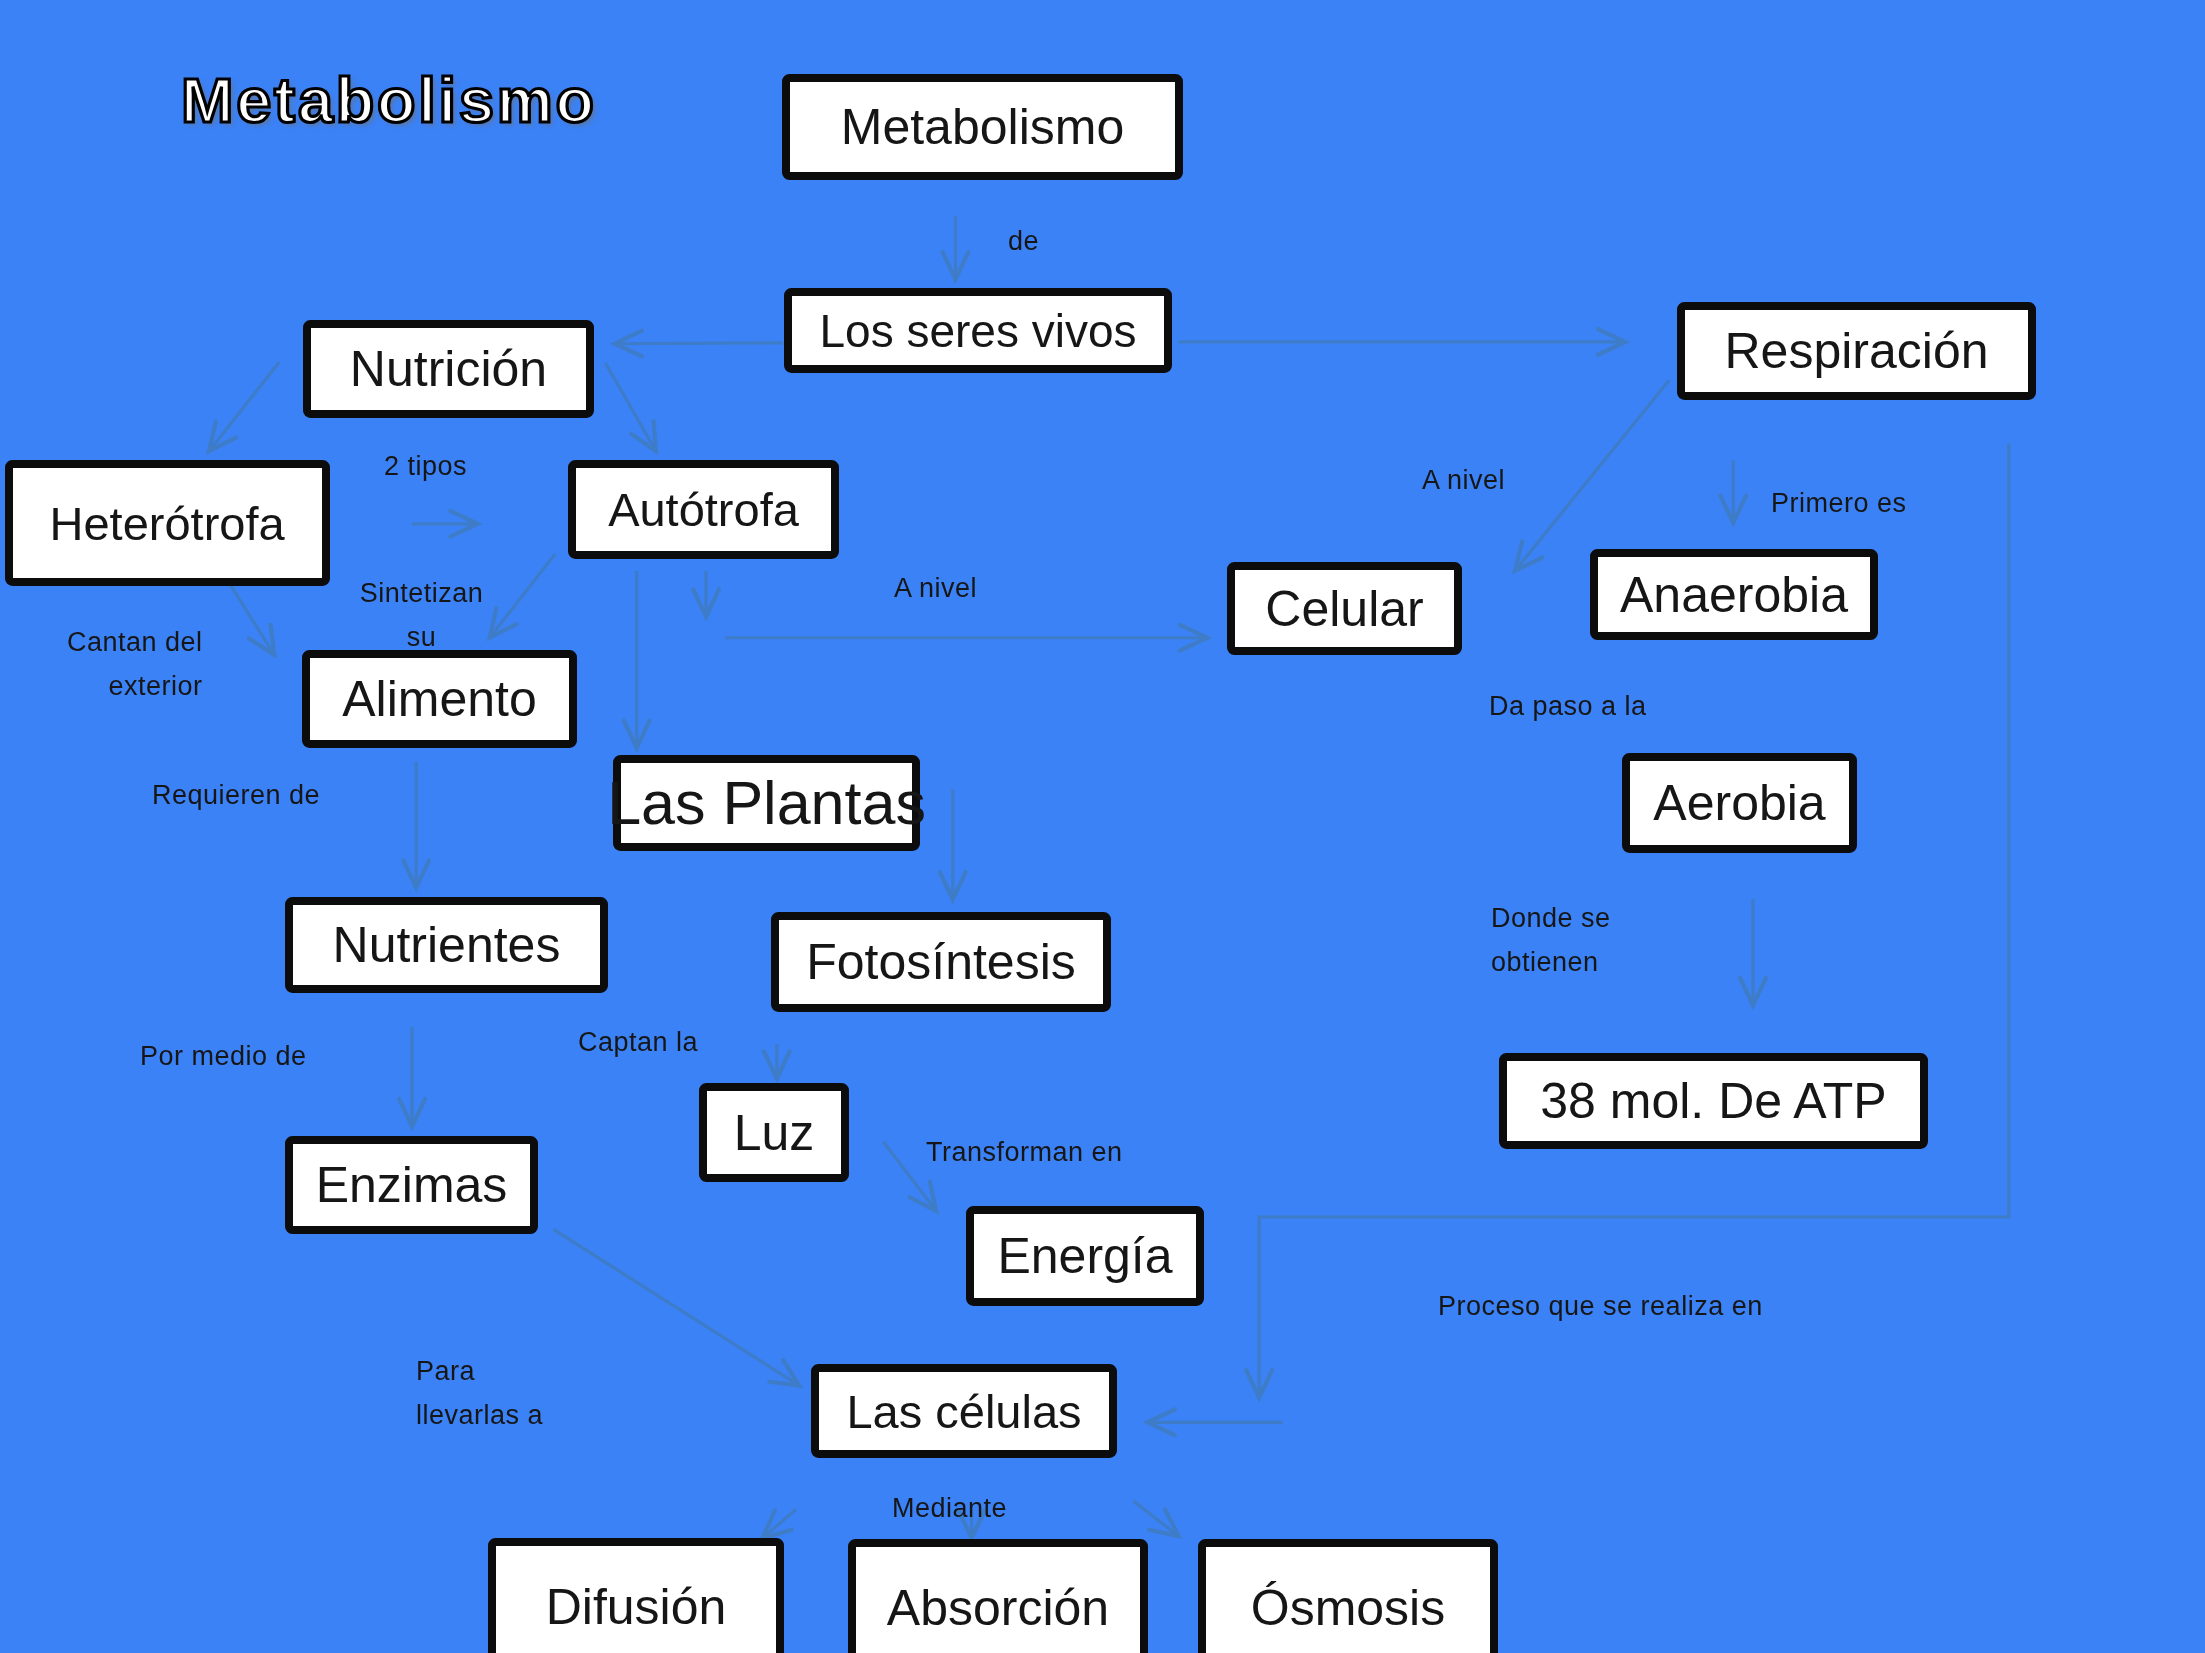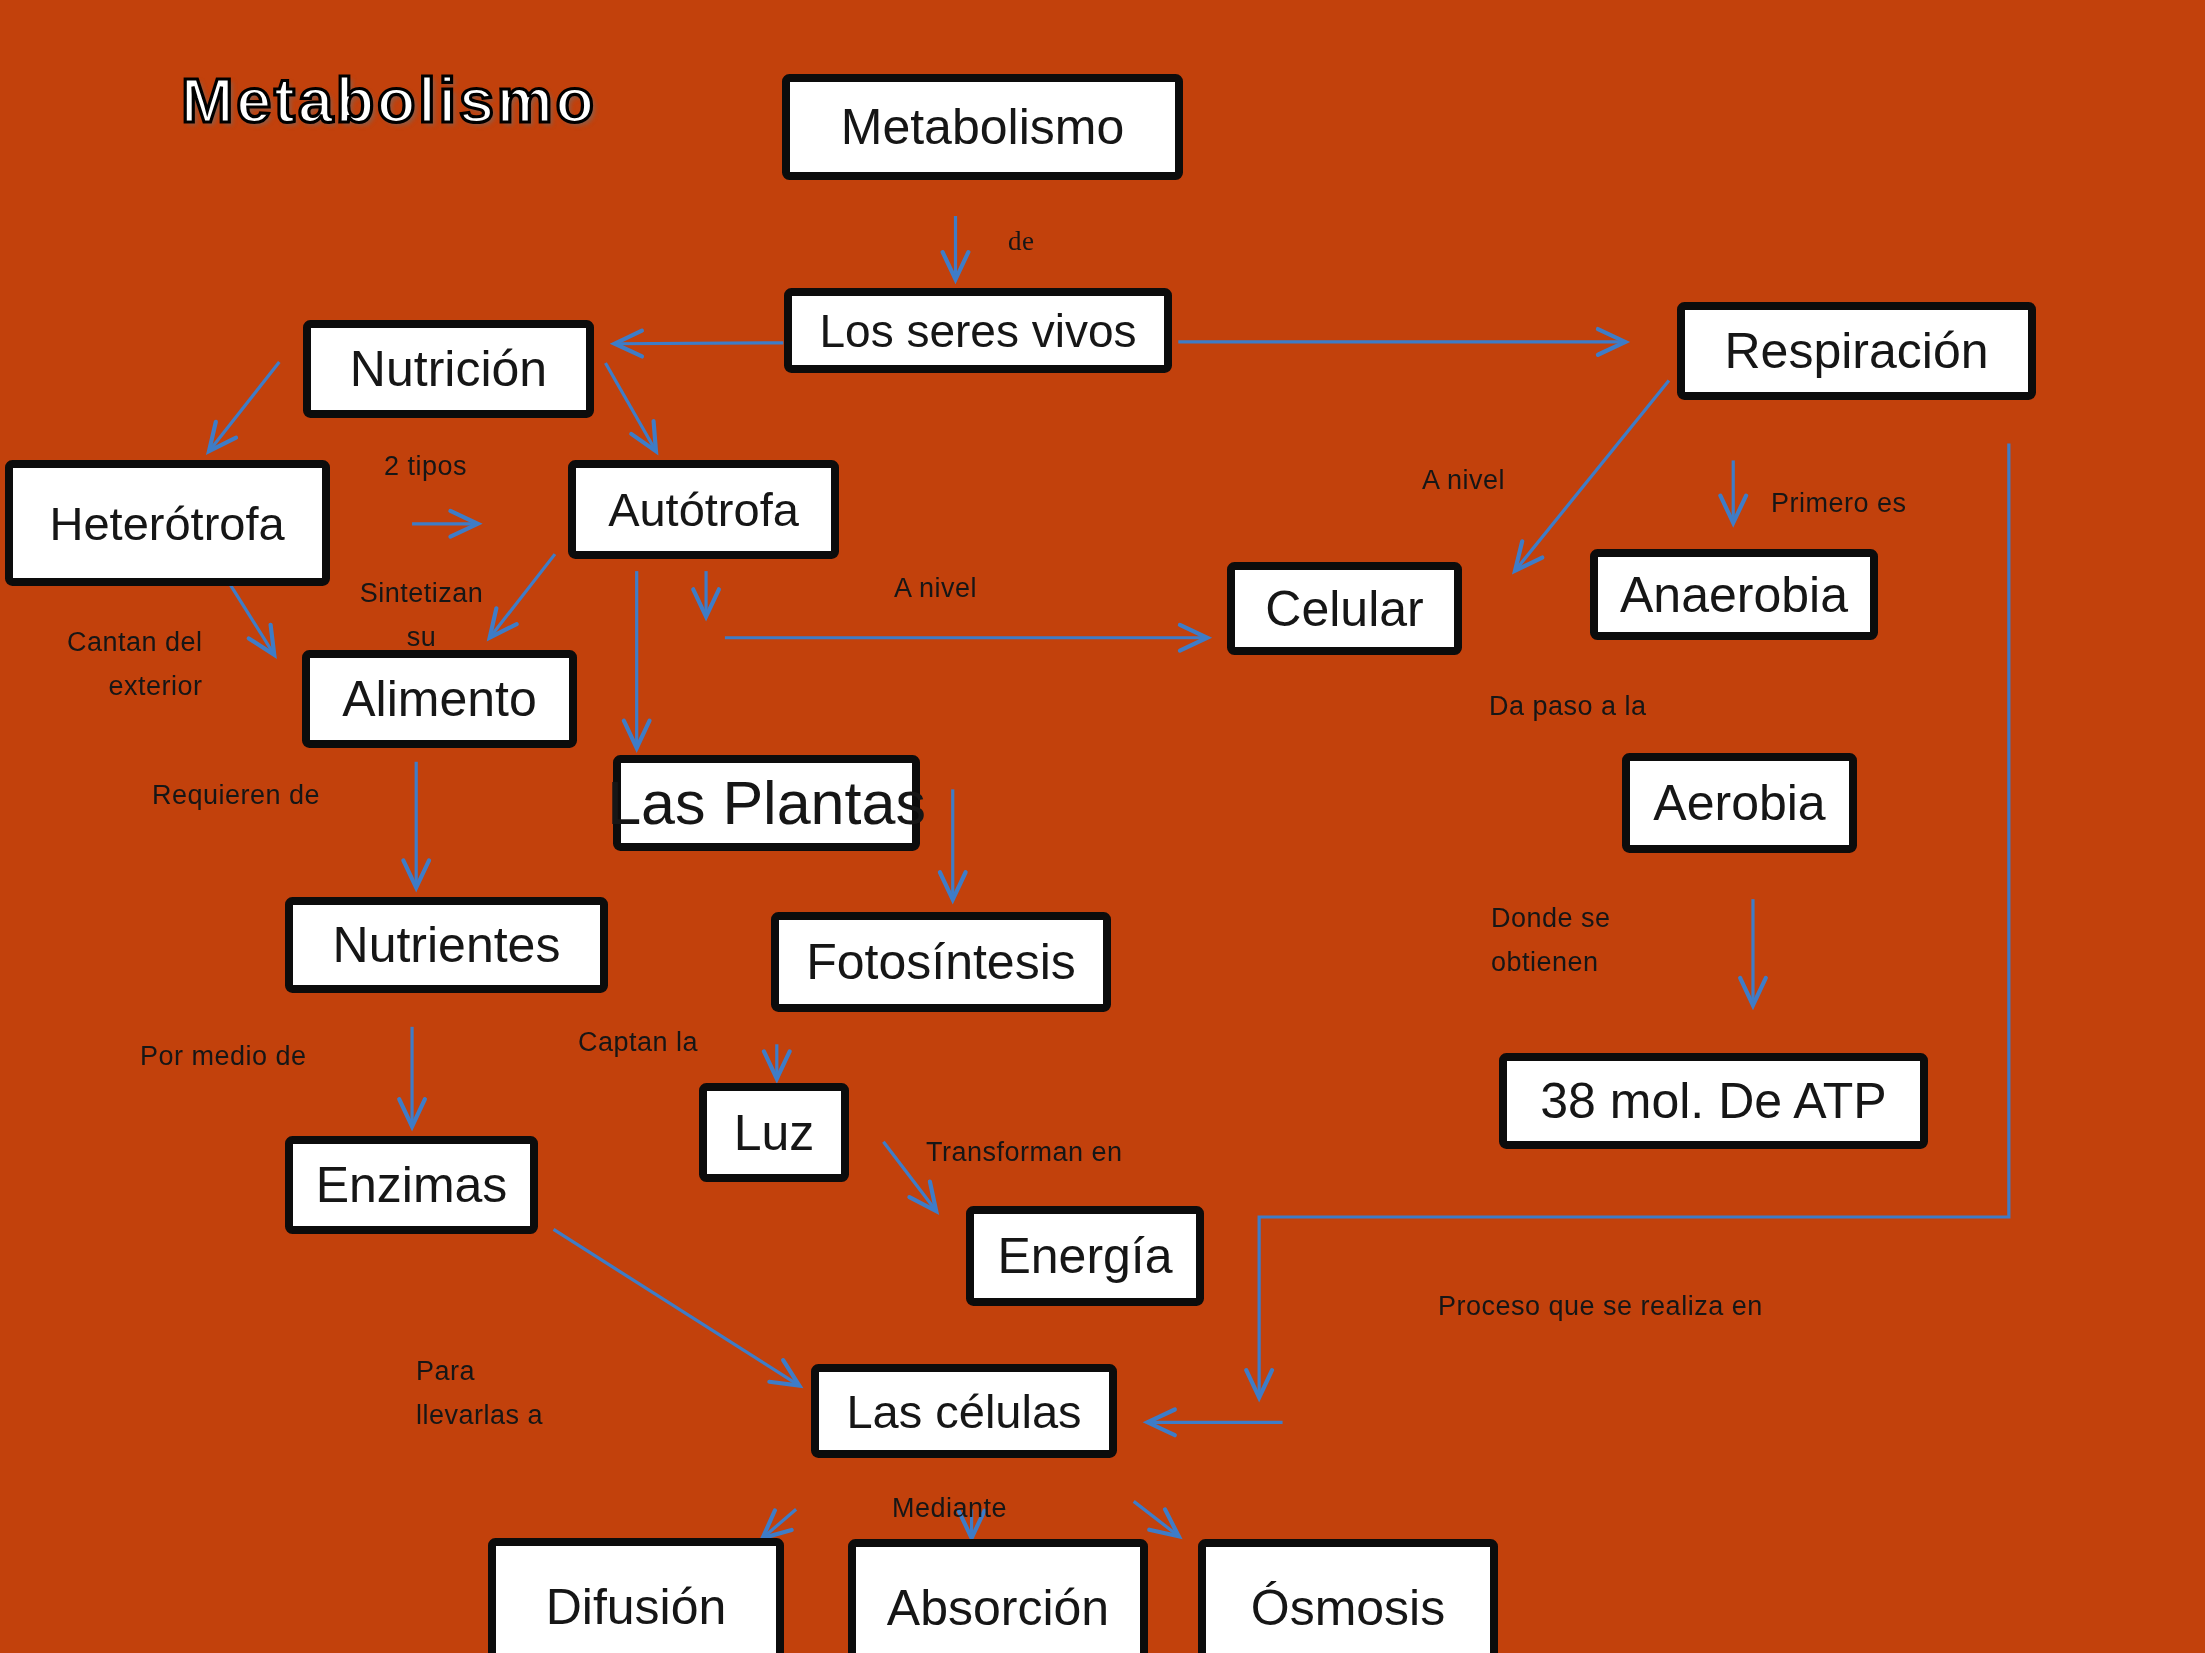--- a/index.html
+++ b/index.html
@@ -1,19 +1,19 @@
 <!DOCTYPE html>
 <html style="font-size:7.4px"><head>
 <meta charset="utf-8">
 <style>
   html,body{margin:0;padding:0;}
   .canvas{
     position:relative;
     width:2205px;height:1654px;
-    background:#c2410c;
+    background:#3b82f6;
     overflow:hidden;
     font-family:"Liberation Sans", sans-serif;
     color:#161616;
   }
   .arrows{position:absolute;left:0;top:0;z-index:1;}
   .node{
     position:absolute;
     z-index:2;
     background:#ffffff;
     border:8.3px solid #0c0c0c;
@@ -143,21 +143,21 @@
   <div class="node" style="left:488px;top:1538px;width:296px;height:138px;">
       <span>Difusión</span>
     </div>
   <div class="node" style="left:848px;top:1539px;width:300px;height:138px;">
       <span>Absorción</span>
     </div>
   <div class="node" style="left:1198px;top:1539px;width:300px;height:138px;">
       <span>Ósmosis</span>
     </div>
 
-  <div class="lbl" style="left:1008px;top:226px;font-family:Liberation Serif, serif;">de</div>
+  <div class="lbl" style="left:1008px;top:226px;">de</div>
   <div class="lbl" style="left:384px;top:451px;">2 tipos</div>
   <div class="lbl multi center" style="left:348px;top:572px;width:147px;">
     <span>Sintetizan</span><br>
     <span>su</span>
   </div>
   <div class="lbl multi" style="left:67px;top:621px;text-align:right;">
     <span>Cantan del</span><br>
     <span>exterior</span>
   </div>
   <div class="lbl" style="left:894px;top:573px;">A nivel</div>

